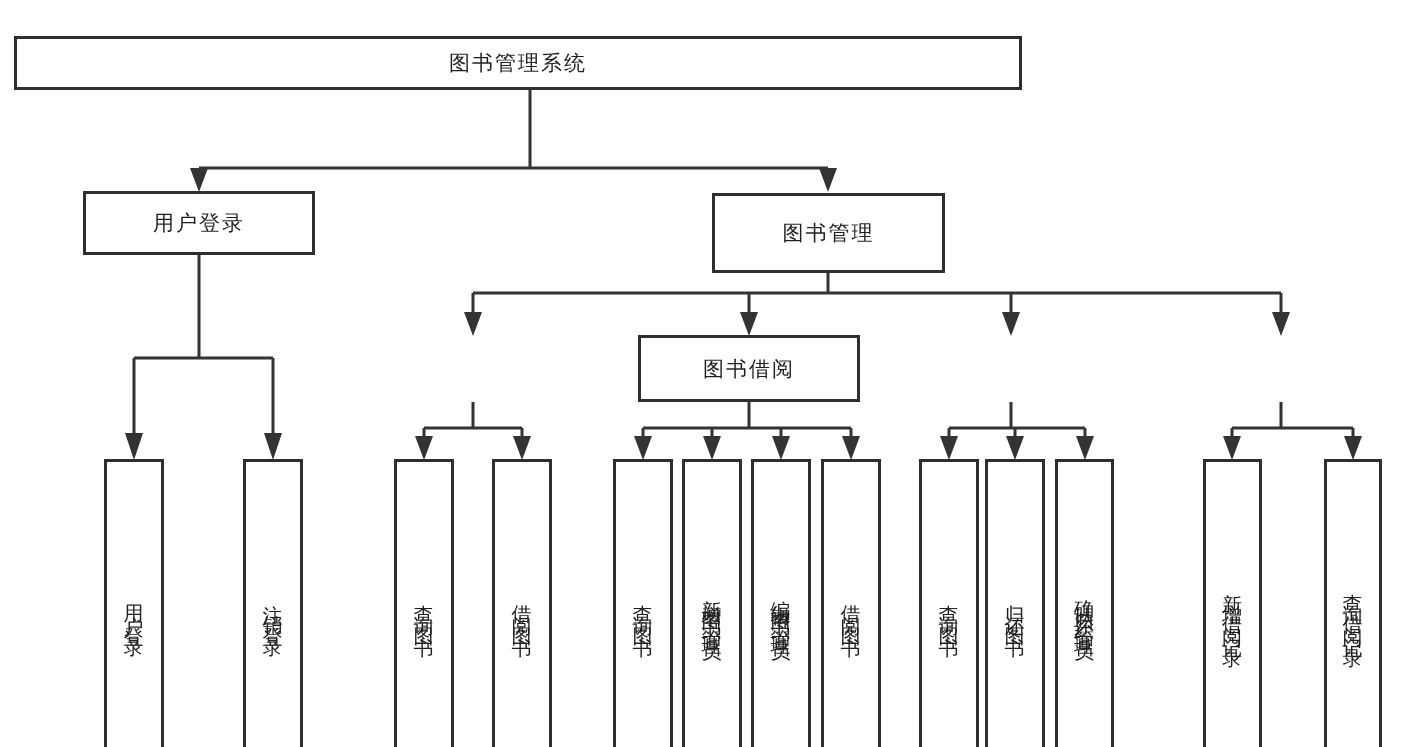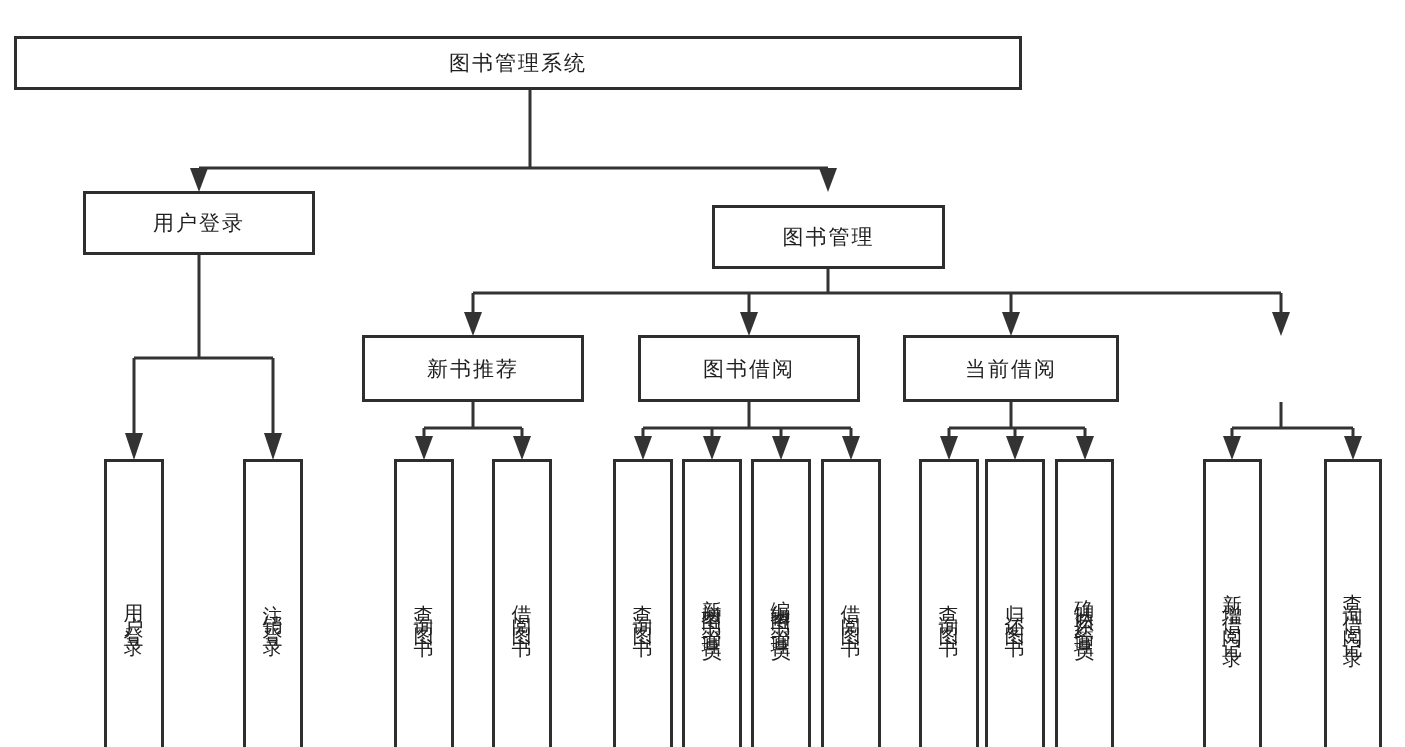--- a/index.html
+++ b/index.html
@@ -81,32 +81,26 @@
     </g>
   </svg>
 
   <div class="box hbox" style="left:14px;top:14px;width:1008px;height:54px">
     <span>图书管理系统</span>
   </div>
 
   <div class="box hbox" style="left:83px;top:169px;width:232px;height:64px">
     <span>用户登录</span>
   </div>
-  <div class="box hbox" style="left:712px;top:183px;width:233px;height:64px">
+  <div class="box hbox" style="left:712px;top:171px;width:233px;height:80px">
     <span>图书管理</span>
   </div>
 
-  <div class="box hbox" style="left:362px;top:313px;width:222px;height:67px">
-    <span>新书推荐</span>
-  </div>
   <div class="box hbox" style="left:638px;top:313px;width:222px;height:67px">
     <span>图书借阅</span>
-  </div>
-  <div class="box hbox" style="left:903px;top:313px;width:216px;height:67px">
-    <span>当前借阅</span>
   </div>
 
   <div class="box vbox" style="left:104px;top:437px;width:60px;height:303px">
     <span>用户登录</span>
   </div>
   <div class="box vbox" style="left:243px;top:437px;width:60px;height:303px">
     <span>注销登录</span>
   </div>
 
   <div class="box vbox" style="left:394px;top:437px;width:60px;height:303px">

